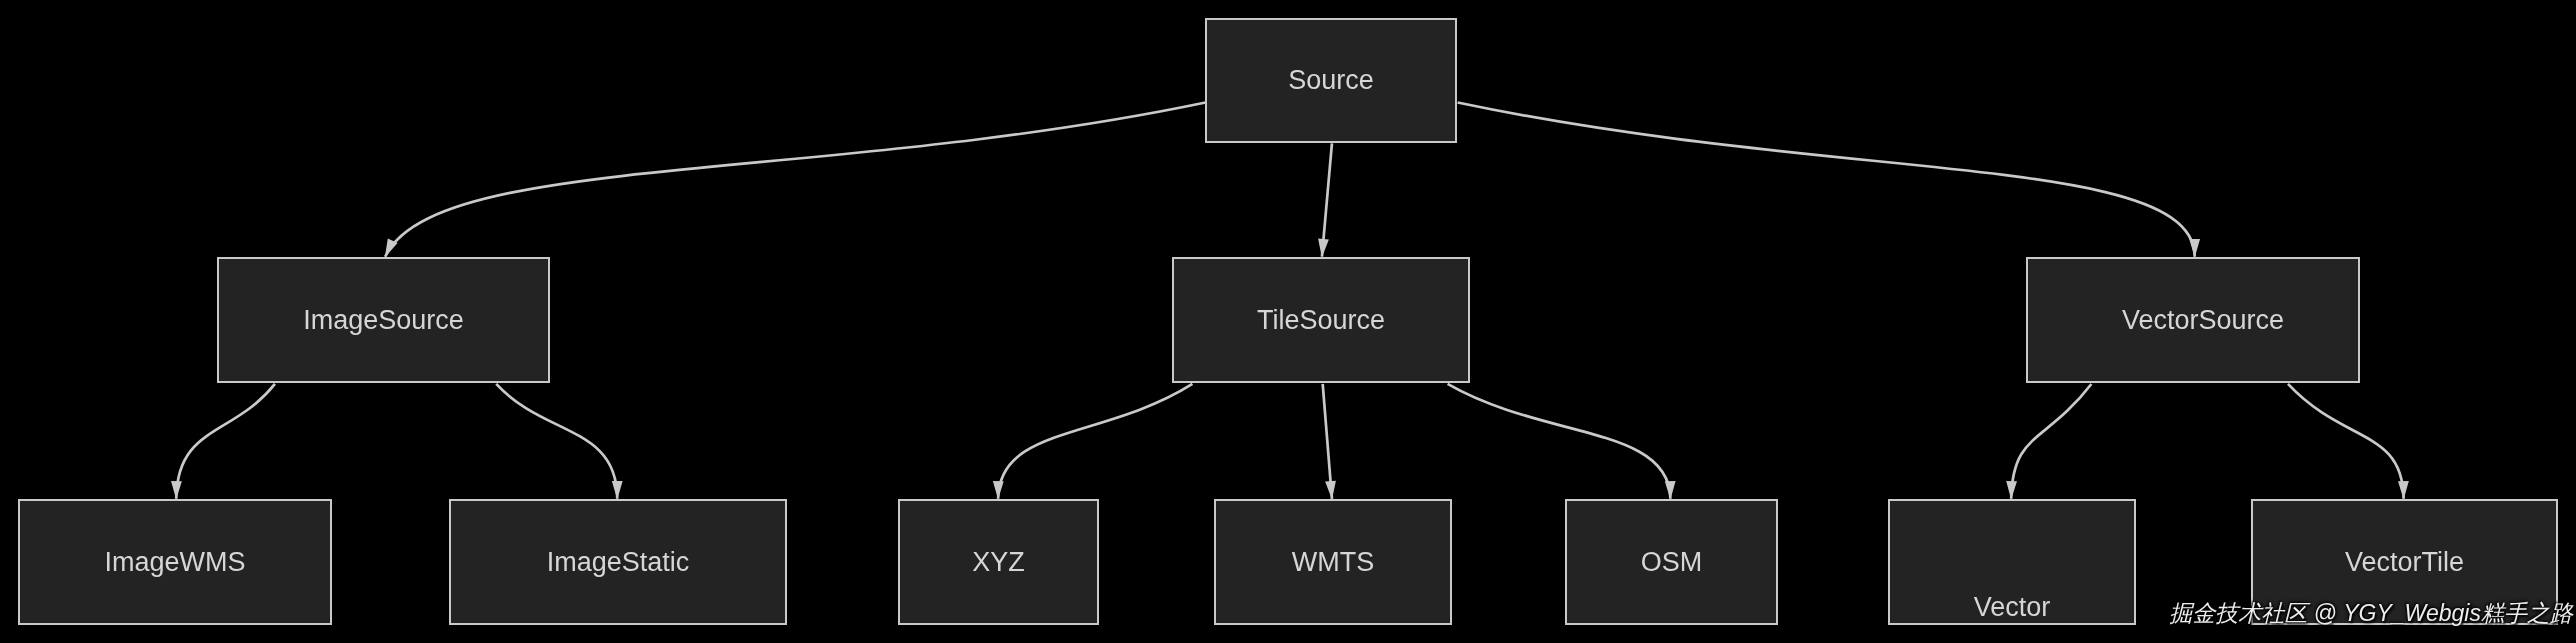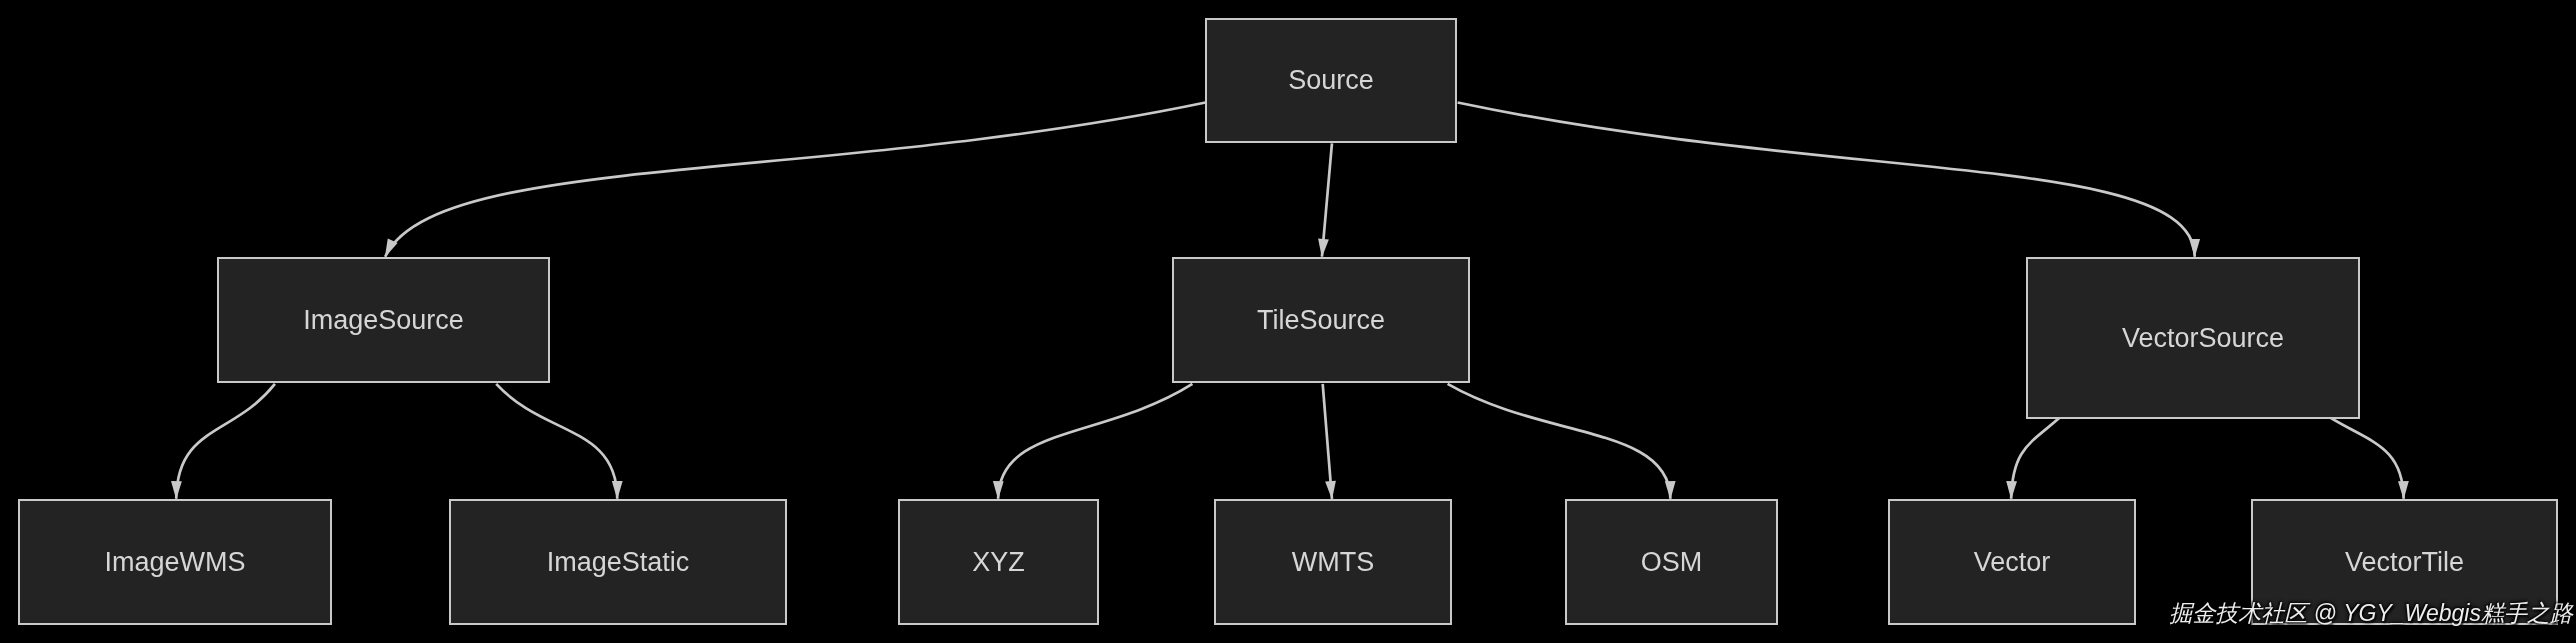--- a/index.html
+++ b/index.html
@@ -28,27 +28,27 @@
     background:var(--nodeFill);
     border:2.3px solid var(--nodeBorder);
     color:var(--nodeText);
     font-size:27px;
     box-sizing:border-box;
     white-space:nowrap;
   }
   .n-source      {left:1205px;top:18px; width:252px;height:125px;}
   .n-imagesource {left:217px; top:257px;width:333px;height:126px;align-items:center;}
   .n-tilesource  {left:1172px;top:257px;width:298px;height:126px;}
-  .n-vectorsource{left:2026px;top:257px;width:334px;height:162px;padding-left:20px;}
+  .n-vectorsource{left:2026px;top:257px;width:334px;height:126px;padding-left:20px;}
   .n-imagewms    {left:18px;  top:499px;width:314px;height:126px;}
   .n-imagestatic {left:449px; top:499px;width:338px;height:126px;}
   .n-xyz         {left:898px;top:499px;width:201px;height:126px;}
   .n-wmts        {left:1214px;top:499px;width:238px;height:126px;}
   .n-osm         {left:1565px;top:499px;width:213px;height:126px;}
-  .n-vector      {left:1888px;top:499px;width:248px;height:126px;}
+  .n-vector      {left:1888px;top:499px;width:248px;height:126px;align-items:flex-end;}
   .n-vectortile  {left:2251px;top:499px;width:307px;height:126px;}
   .watermark{
     position:absolute;
     right:3.1px;top:598px;
     font-size:23px;
     color:var(--watermarkText);
     text-shadow:1.5px 1.5px 2.3px #000,-0.8px -0.8px 2.3px #000,0 0 4.6px #000;
     white-space:nowrap;
     font-style:italic;
   }

